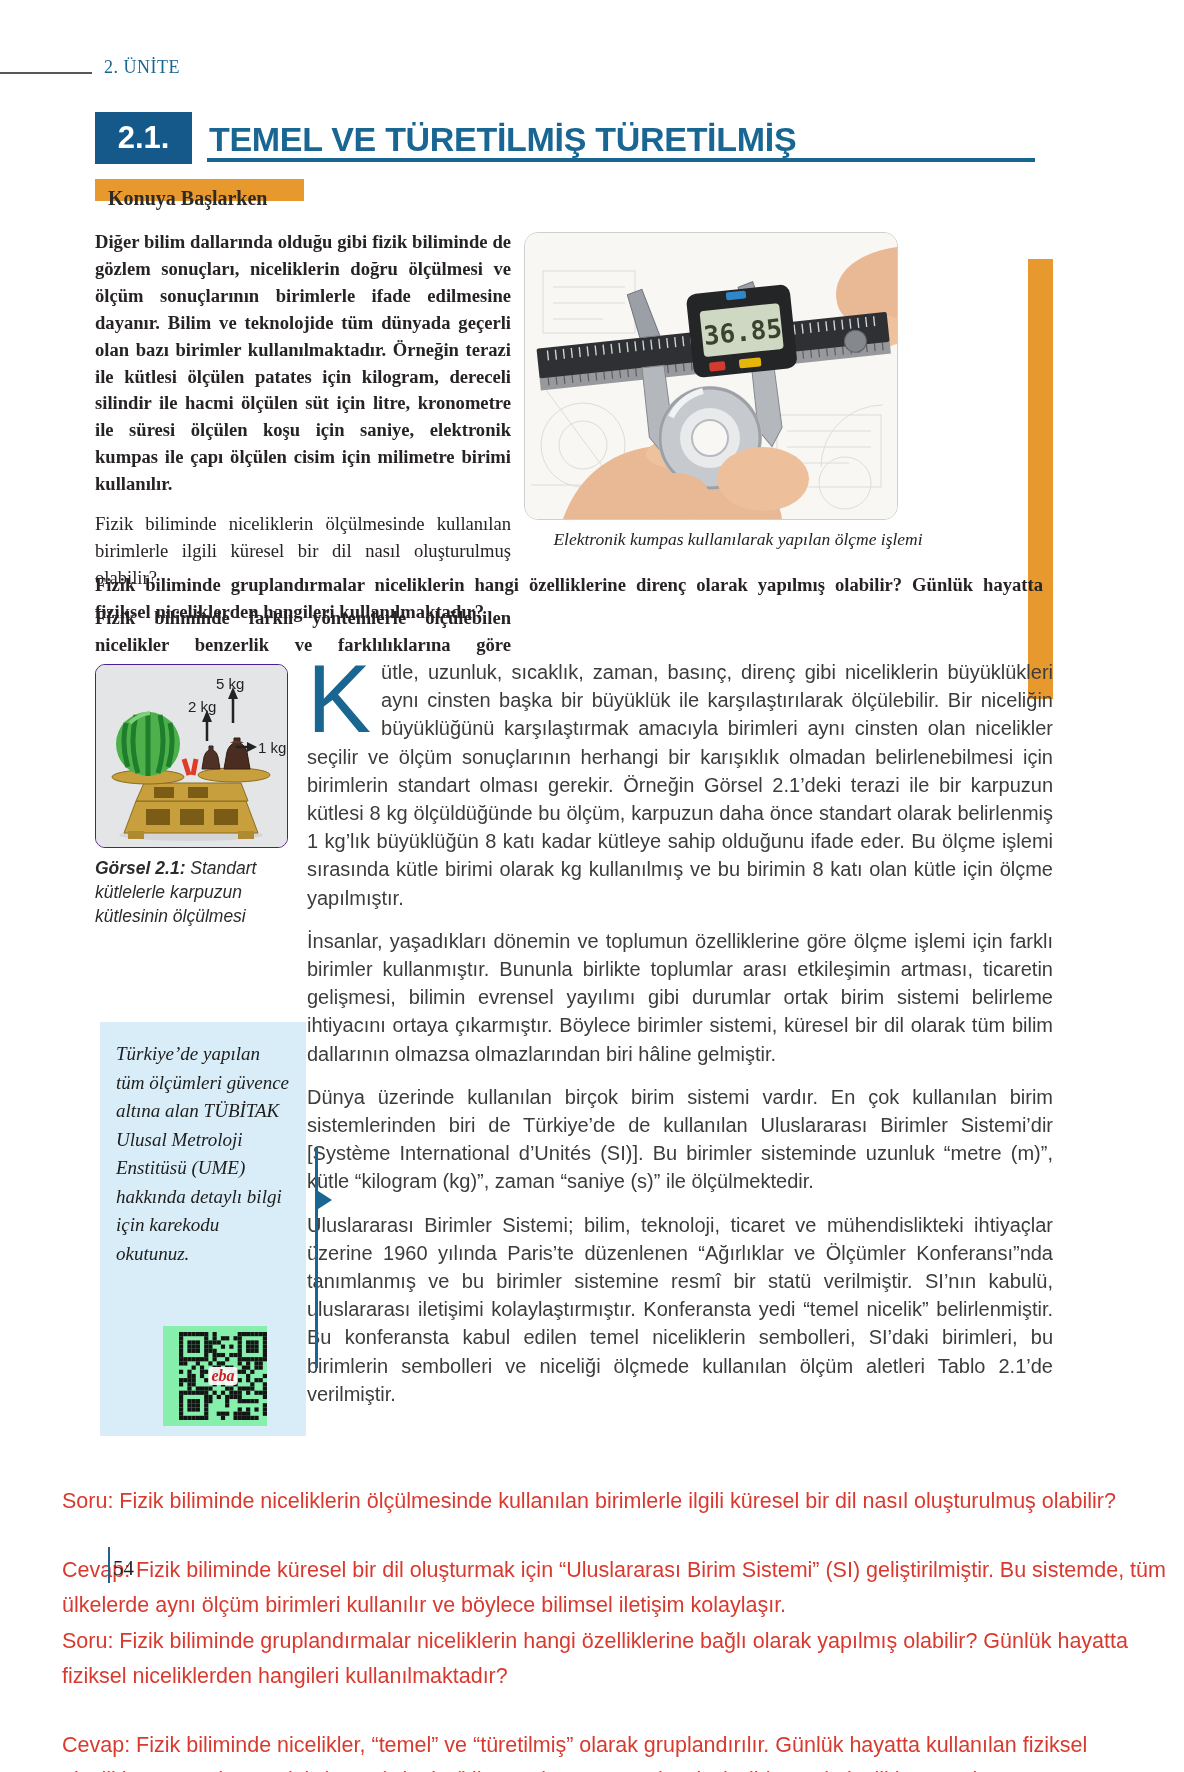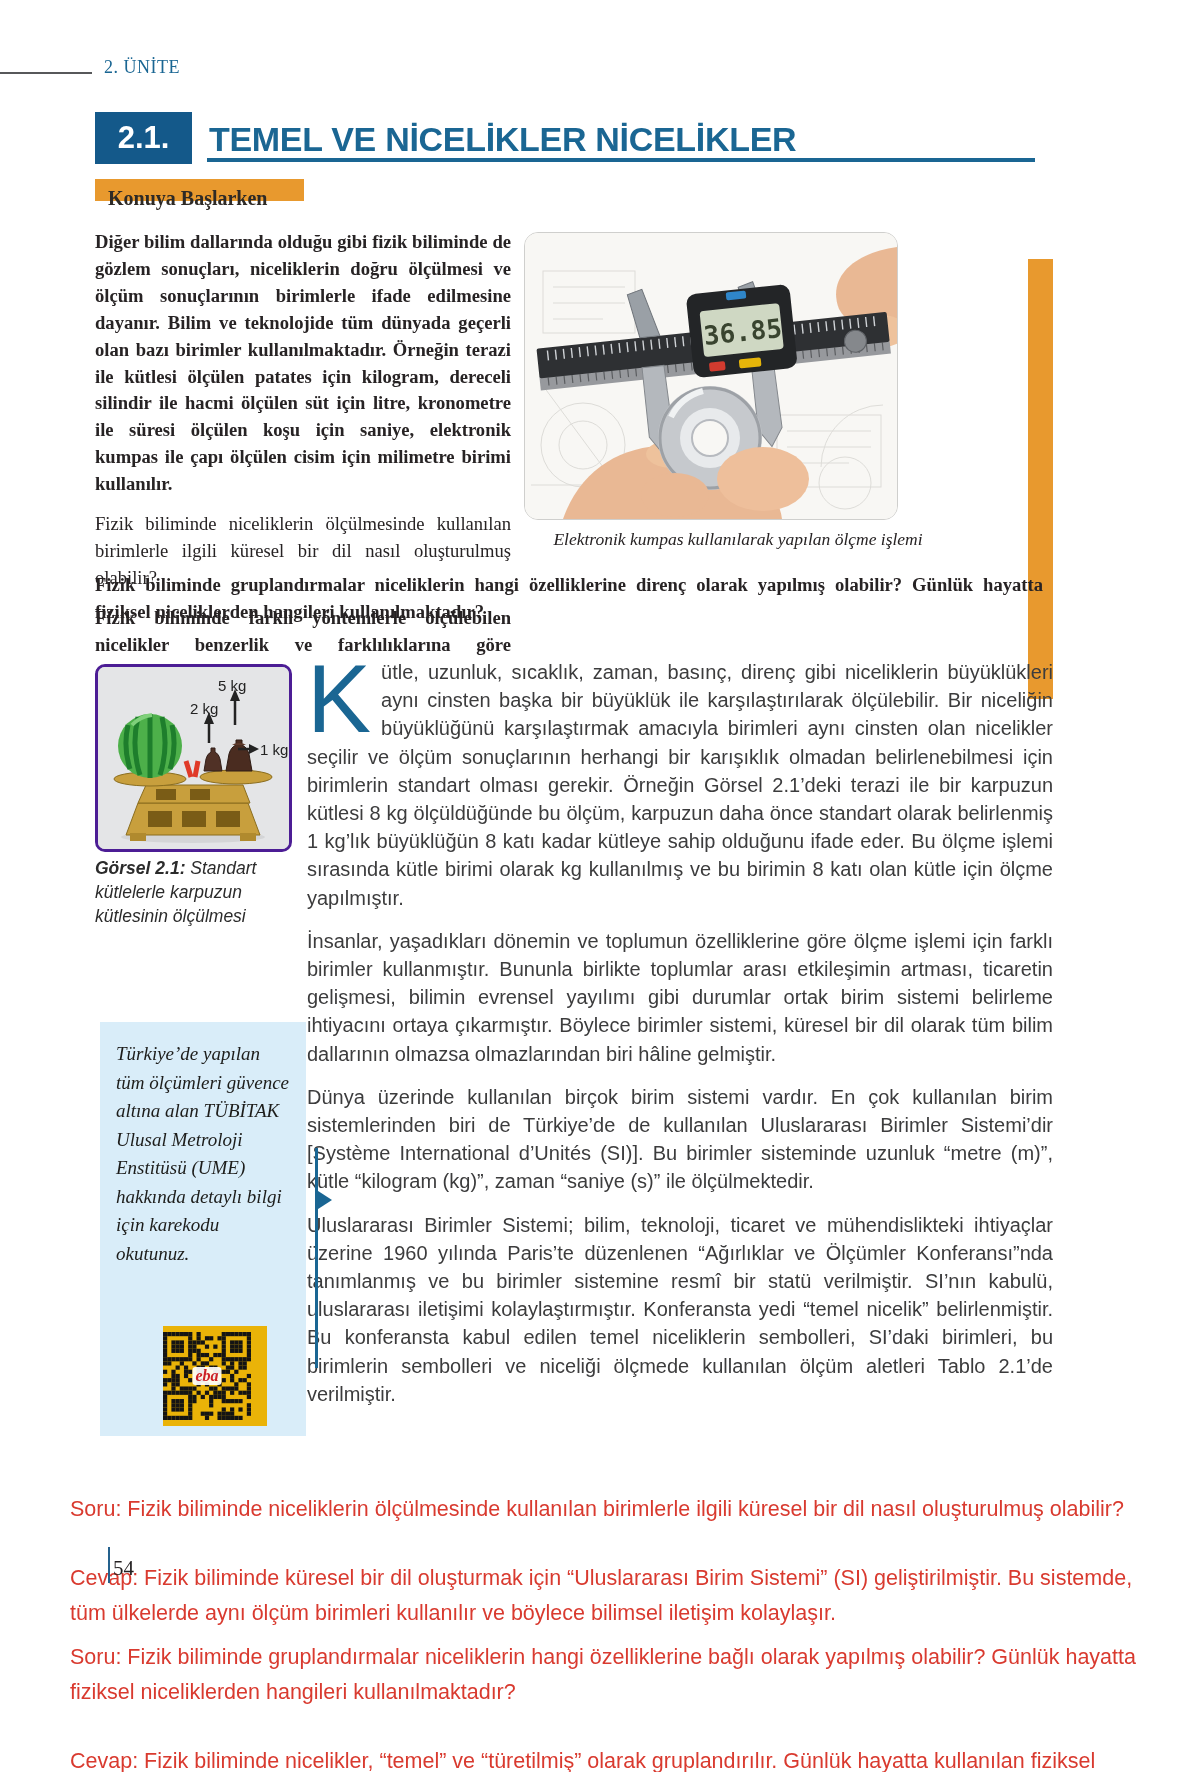--- a/index.html
+++ b/index.html
@@ -32,71 +32,71 @@
   .caliper-caption{position:absolute;left:524px;top:527px;width:372px;text-align:center;
                    font:italic 17.5px/24px "Liberation Serif",serif;color:#272324;margin-left:28px;}
 
   .orange-bar{position:absolute;left:1028px;top:259px;width:25px;height:440px;background:#e8992e;}
 
   .q-wide{position:absolute;left:95px;top:571px;width:948px;
           font:bold 18.6px/27px "Liberation Serif",serif;text-align:justify;color:#272324;}
 
   
   .scale-fig{position:absolute;left:95px;top:664px;width:191px;height:182px;border-radius:10px;
-             overflow:hidden;border:3px solid #4c1d95;background:#e4e5e7;}
+             overflow:hidden;border:1px solid #4c1d95;background:#e4e5e7;}
   .scale-caption{position:absolute;left:95px;top:856px;width:204px;
                  font:italic 17.5px/24px "Liberation Sans",sans-serif;color:#2b2b2b;}
   .scale-caption .b{font-weight:bold;}
 
   
   .main-col{position:absolute;left:307px;top:658px;width:746px;
             font:20px/28.2px "Liberation Sans",sans-serif;text-align:justify;color:#3c3c3d;}
   .main-col p{margin:0 0 15px 0;}
   .dropcap{float:left;font:96px/74px "Liberation Sans",sans-serif;color:#1a6693;
            margin:4px 10px 0 0;}
 
   
   .note-box{position:absolute;left:100px;top:1022px;width:206px;height:414px;background:#d9edf9;}
   .note-text{position:absolute;left:116px;top:1040px;width:176px;
              font:italic 19px/28.5px "Liberation Serif",serif;color:#1d1d1b;}
-  .qr-tile{position:absolute;left:163px;top:1326px;width:104px;height:100px;background:#eab308;
-           display:flex;align-items:center;justify-content:flex-start;}
+  .qr-tile{position:absolute;left:163px;top:1326px;width:104px;height:100px;background:#86efac;
+           display:flex;align-items:center;justify-content:flex-end;}
   .qr-wrap{position:relative;width:88px;height:88px;}
   .qr-label{position:absolute;left:50%;top:50%;transform:translate(-50%,-50%);
             background:rgba(255,255,255,.92);padding:0 3px;border-radius:3px;
             font:italic bold 16px "Liberation Serif",serif;color:#cc2127;}
 
   
   .conn-line{position:absolute;left:315px;top:1148px;width:3px;height:220px;background:#1a6693;}
   .conn-arrow{position:absolute;left:315px;top:1189px;width:0;height:0;
               border-left:17px solid #1a6693;border-top:11px solid transparent;
               border-bottom:11px solid transparent;}
 
   
   .annot{position:absolute;left:62px;top:1484px;width:1106px;
          font:21.5px/35.5px "Liberation Sans",sans-serif;color:#d93a2f;}
-  .annot p{margin:8px;}
+  .annot p{margin:0;}
   .annot p.gap{margin-bottom:33px;}
 
   
   .pageno-rule{position:absolute;left:108px;top:1547px;width:2px;height:36px;background:#24618d;}
   .pageno{position:absolute;left:113px;top:1556px;font:21px "Liberation Serif",serif;color:#231f20;}
 
   svg text{user-select:none;}
 </style>
 </head>
 <body>
 
 <div id="page">
 
   <div class="unit-rule"></div>
   <div class="unit-label">2. ÜNİTE</div>
 
   <div class="sec-num">2.1.</div>
-  <div class="sec-title">TEMEL VE NİCELİKLER NİCELİKLER</div>
+  <div class="sec-title">TEMEL VE TÜRETİLMİŞ TÜRETİLMİŞ</div>
   <div class="sec-underline"></div>
 
   <div class="konuya">Konuya Başlarken</div>
 
   <div class="intro-left">
     <p>Diğer bilim dallarında olduğu gibi fizik biliminde de gözlem sonuçları, niceliklerin doğru ölçülmesi ve ölçüm sonuçlarının birimlerle ifade edilmesine dayanır. Bilim ve teknolojide tüm dünyada geçerli olan bazı birimler kullanılmaktadır. Örneğin terazi ile kütlesi ölçülen patates için kilogram, dereceli silindir ile hacmi ölçülen süt için litre, kronometre ile süresi ölçülen koşu için saniye, elektronik kumpas ile çapı ölçülen cisim için milimetre birimi kullanılır.</p>
     <p class="q">Fizik biliminde niceliklerin ölçülmesinde kullanılan birimlerle ilgili küresel bir dil nasıl oluşturulmuş olabilir?</p>
     <p>Fizik biliminde farklı yöntemlerle ölçülebilen nicelikler benzerlik ve farklılıklarına göre gruplandırılmaktadır.</p>
   </div>
 

